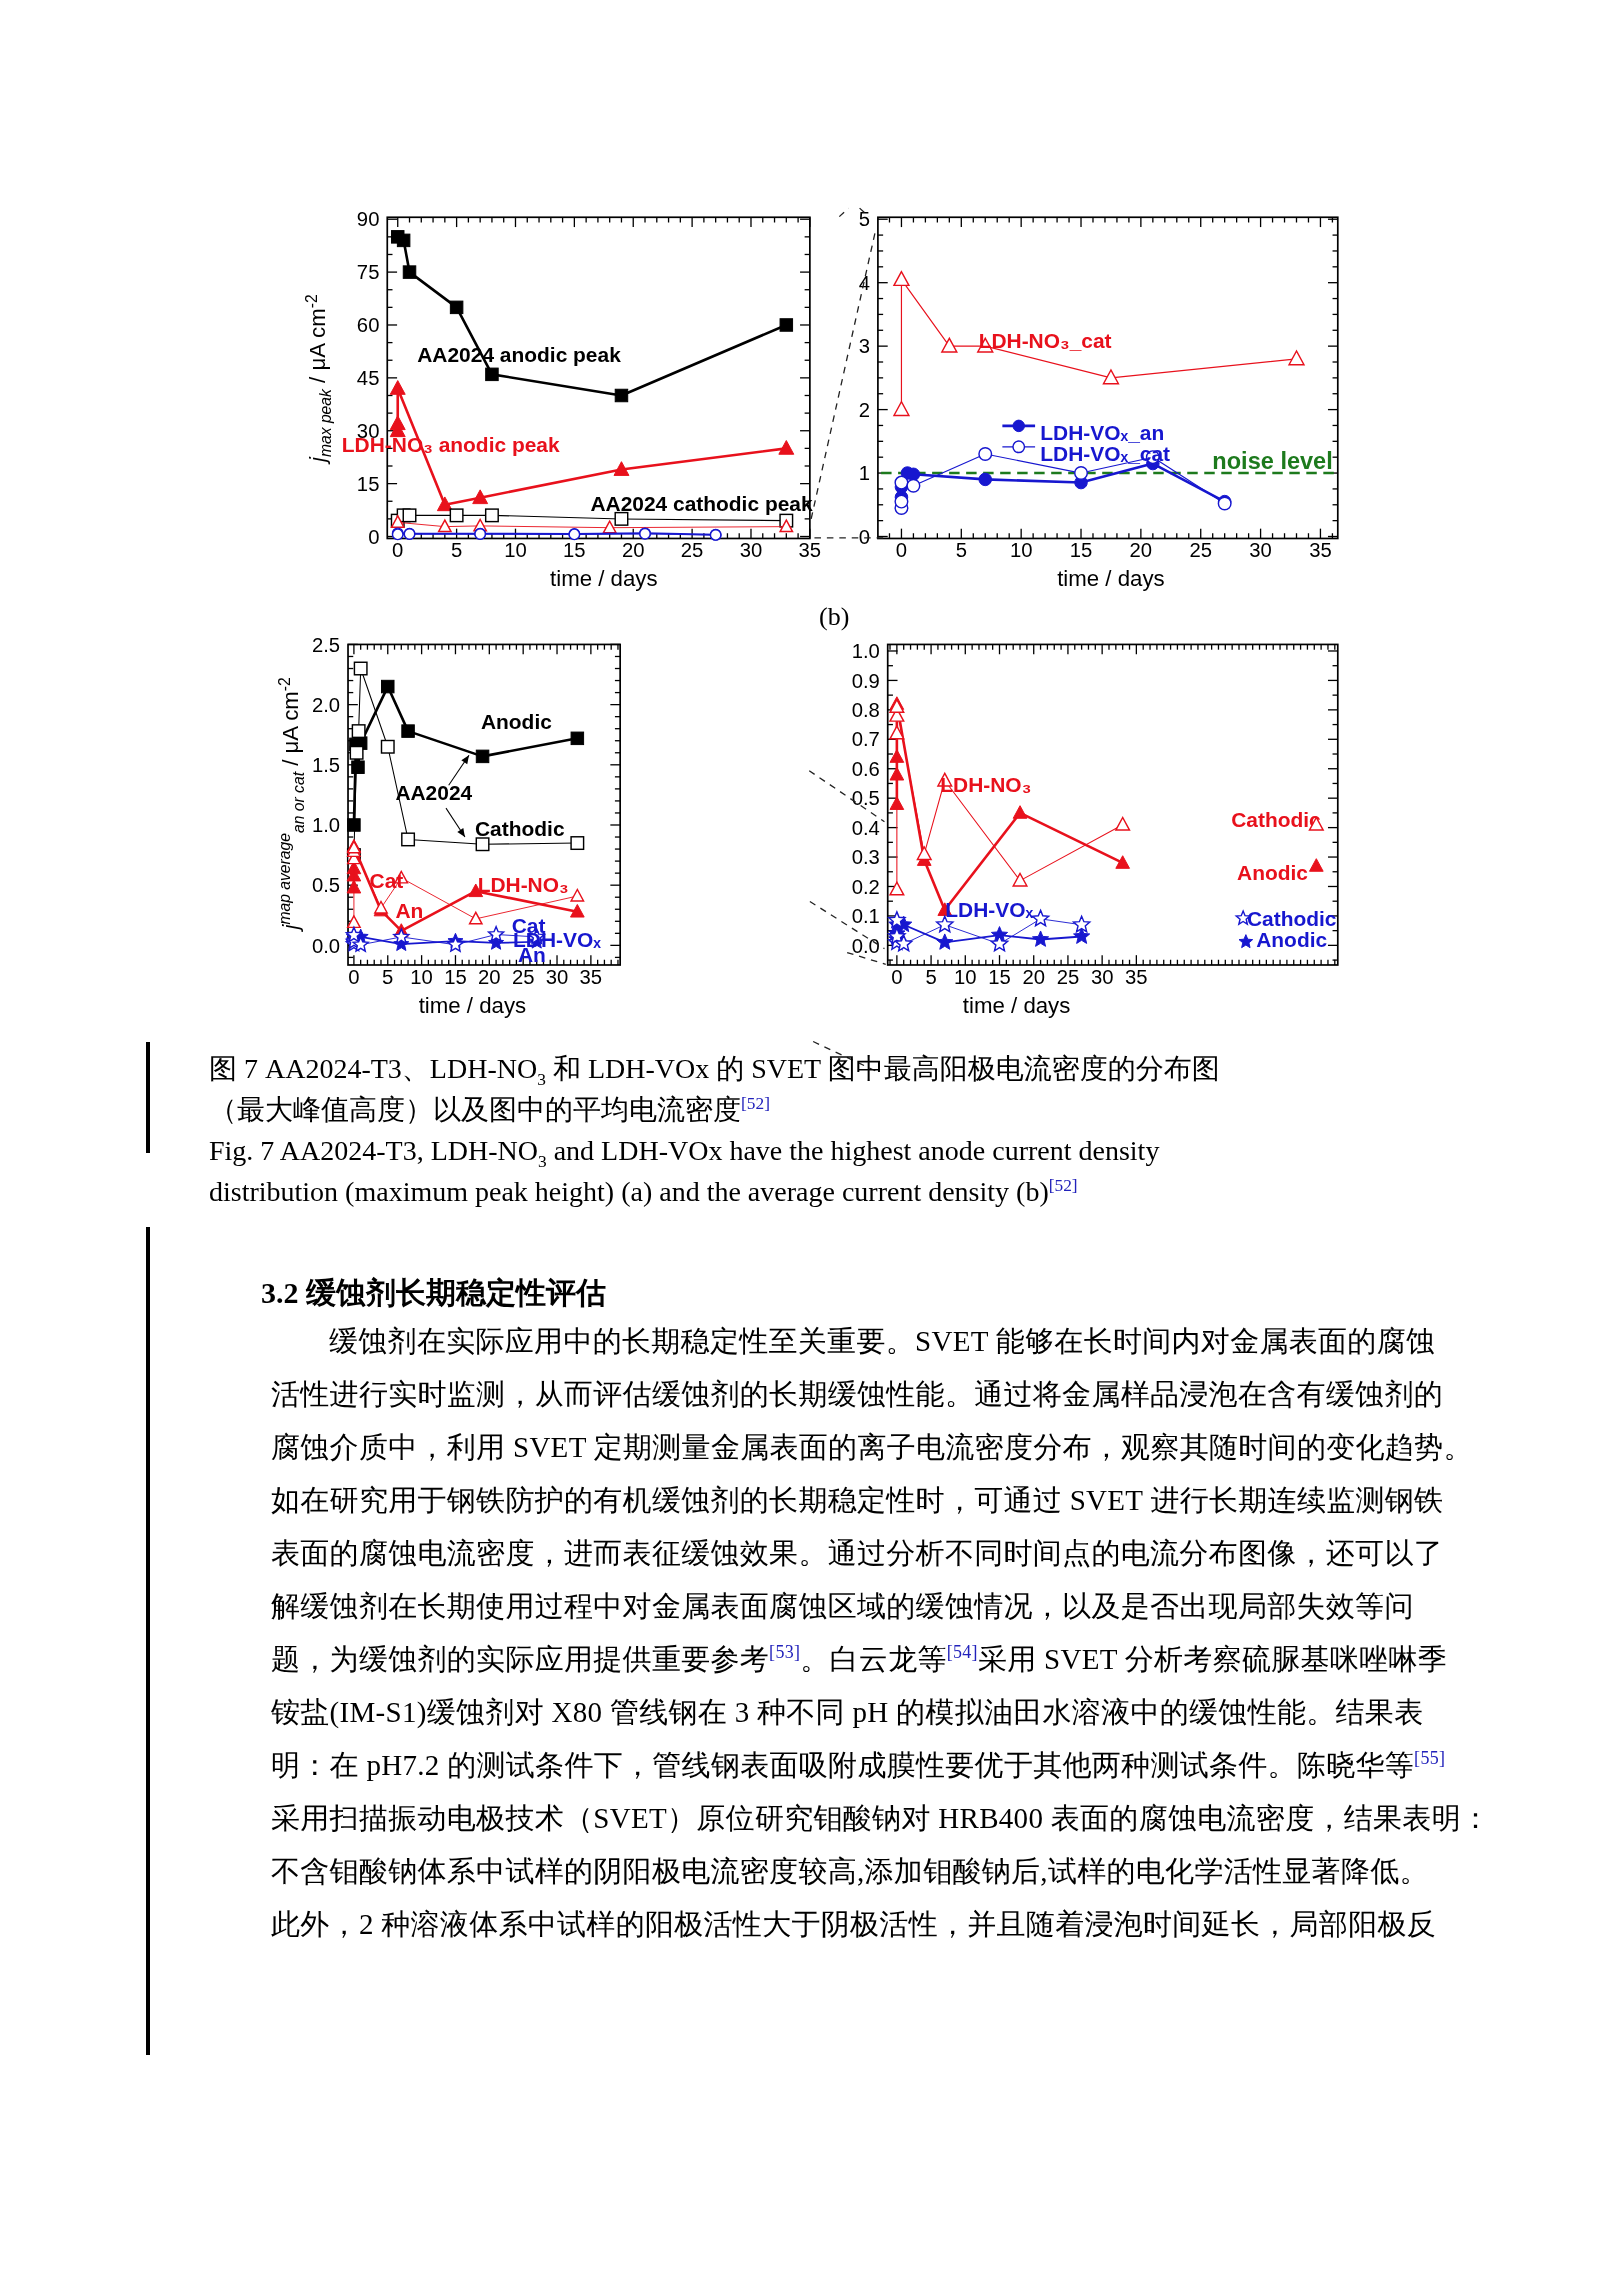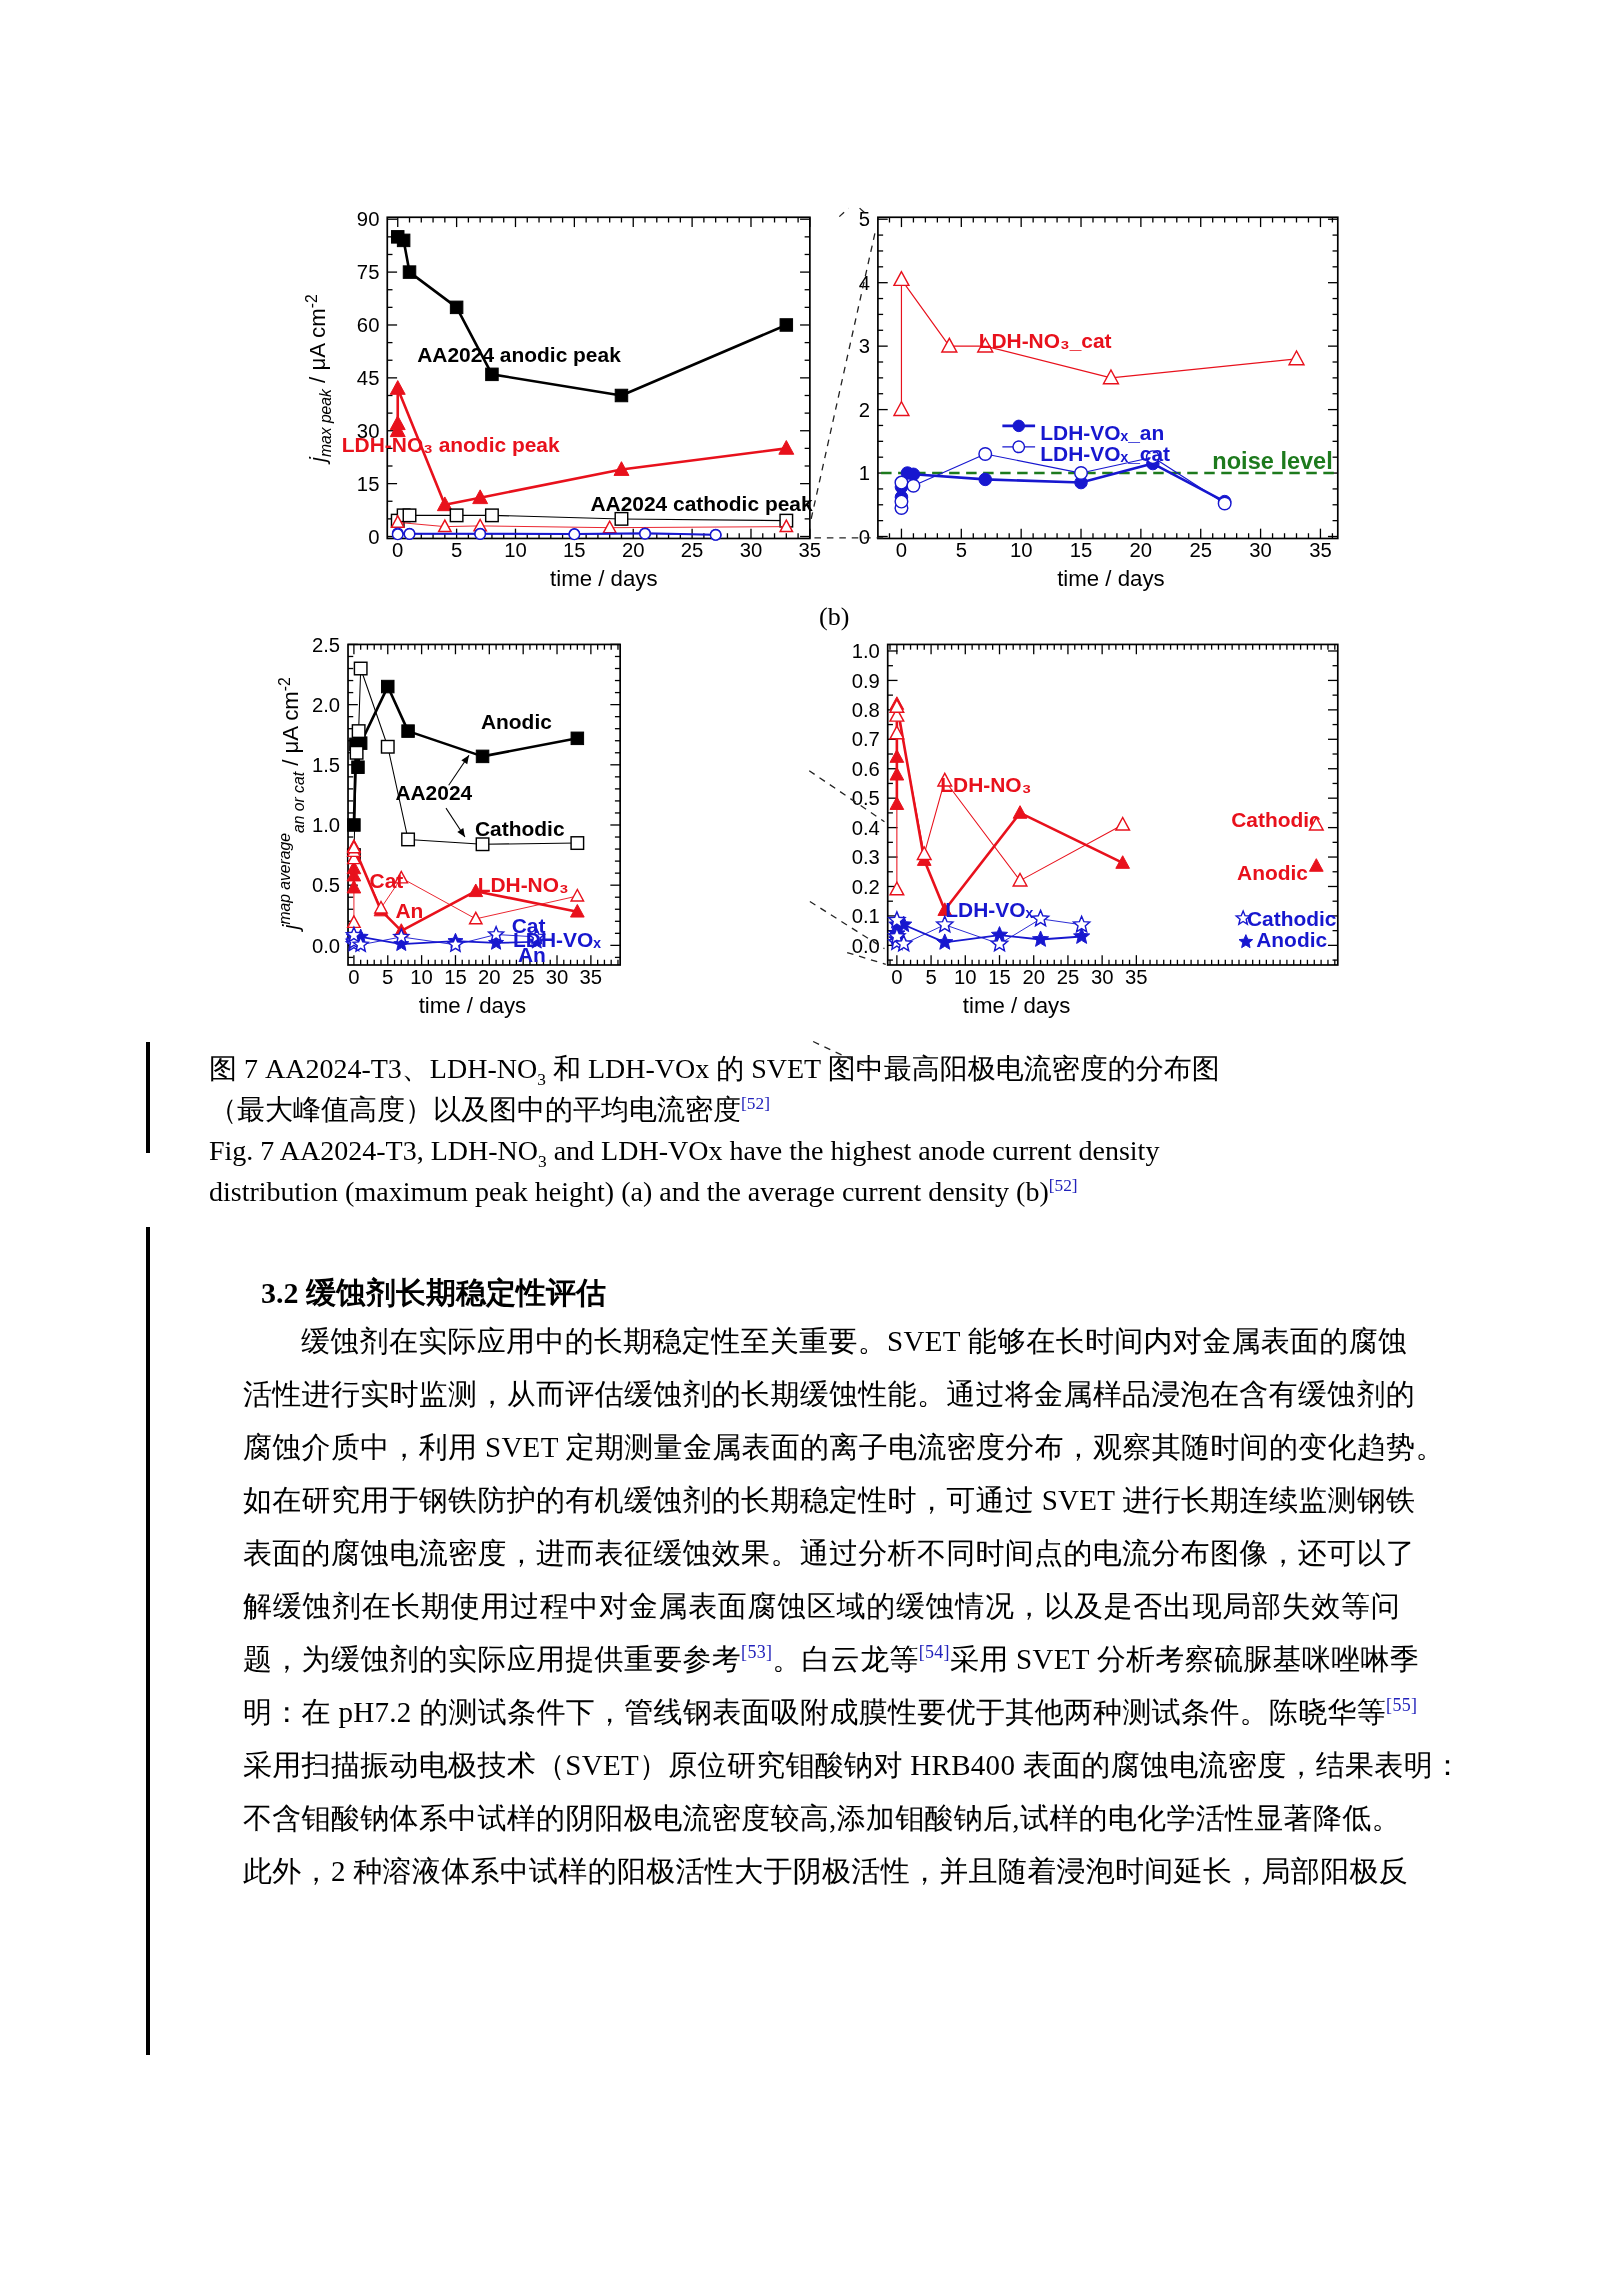--- a/index.html
+++ b/index.html
@@ -5,21 +5,21 @@
   html,body{margin:0;padding:0;background:#888;}
   #page{position:relative;width:1623px;height:2295px;background:#ffffff;overflow:hidden;
         font-family:"Liberation Serif","DejaVu Serif",serif;color:#000;}
   #figsvg{position:absolute;left:0;top:0;}
   .marginbar{position:absolute;width:3.9px;background:#000;}
   .figlabel{position:absolute;font-size:26px;font-family:"Liberation Serif","DejaVu Serif",serif;}
   .caption{position:absolute;left:209px;width:1207px;text-align:left;font-size:28px;line-height:41px;}
   .caption .ln{white-space:nowrap;}
   .heading{position:absolute;font-size:30px;font-weight:bold;white-space:nowrap;}
   .bodytext{position:absolute;font-size:29px;line-height:53px;}
-  .bodytext .ln{white-space:nowrap;text-align:justify;text-align-last:justify;text-justify:inter-character;letter-spacing:0.3px;}
+  .bodytext .ln{white-space:nowrap;text-align:justify;text-align-last:justify;text-justify:inter-character;letter-spacing:0.3px;margin-left:28px;}
   .bodytext .ln.noj{text-align-last:left;}
   .bodytext .ln.ind{padding-left:58px;}
   sup.ref{font-size:0.62em;vertical-align:super;line-height:0;}
   sub.sm{font-size:0.62em;vertical-align:sub;line-height:0;}
 </style>
 </head>
 <body>
 
 <div id="page">
   <svg id="figsvg" width="1623" height="2295" viewBox="0 0 2481 3508">
@@ -909,19 +909,20 @@
   <div class="heading" style="left:261px;top:1273px;">3.2 缓蚀剂长期稳定性评估</div>
 
   <div class="bodytext" style="left:243px;top:1315px;width:1157px;">
       <div class="ln ind"><span>缓蚀剂在实际应用中的长期稳定性至关重要。SVET 能够在长时间内对金属表面的腐蚀</span></div>
       <div class="ln"><span>活性进行实时监测，从而评估缓蚀剂的长期缓蚀性能。通过将金属样品浸泡在含有缓蚀剂的</span></div>
       <div class="ln"><span>腐蚀介质中，利用 SVET 定期测量金属表面的离子电流密度分布，观察其随时间的变化趋势。</span></div>
       <div class="ln"><span>如在研究用于钢铁防护的有机缓蚀剂的长期稳定性时，可通过 SVET 进行长期连续监测钢铁</span></div>
       <div class="ln"><span>表面的腐蚀电流密度，进而表征缓蚀效果。通过分析不同时间点的电流分布图像，还可以了</span></div>
       <div class="ln"><span>解缓蚀剂在长期使用过程中对金属表面腐蚀区域的缓蚀情况，以及是否出现局部失效等问</span></div>
       <div class="ln"><span>题，为缓蚀剂的实际应用提供重要参考</span><sup class="ref" style="color: rgb(34, 34, 187);">[53]</sup><span>。白云龙等</span><sup class="ref" style="color: rgb(34, 34, 187);">[54]</sup><span>采用 SVET 分析考察硫脲基咪唑啉季</span></div>
+      <div class="ln"><span>铵盐(IM-S1)缓蚀剂对 X80 管线钢在 3 种不同 pH 的模拟油田水溶液中的缓蚀性能。结果表</span></div>
       <div class="ln"><span>明：在 pH7.2 的测试条件下，管线钢表面吸附成膜性要优于其他两种测试条件。陈晓华等</span><sup class="ref" style="color: rgb(34, 34, 187);">[55]</sup></div>
       <div class="ln"><span>采用扫描振动电极技术（SVET）原位研究钼酸钠对 HRB400 表面的腐蚀电流密度，结果表明：</span></div>
       <div class="ln"><span>不含钼酸钠体系中试样的阴阳极电流密度较高,添加钼酸钠后,试样的电化学活性显著降低。</span></div>
       <div class="ln"><span>此外，2 种溶液体系中试样的阳极活性大于阴极活性，并且随着浸泡时间延长，局部阳极反</span></div>
     </div>
 </div>
 
 
 </body></html>

